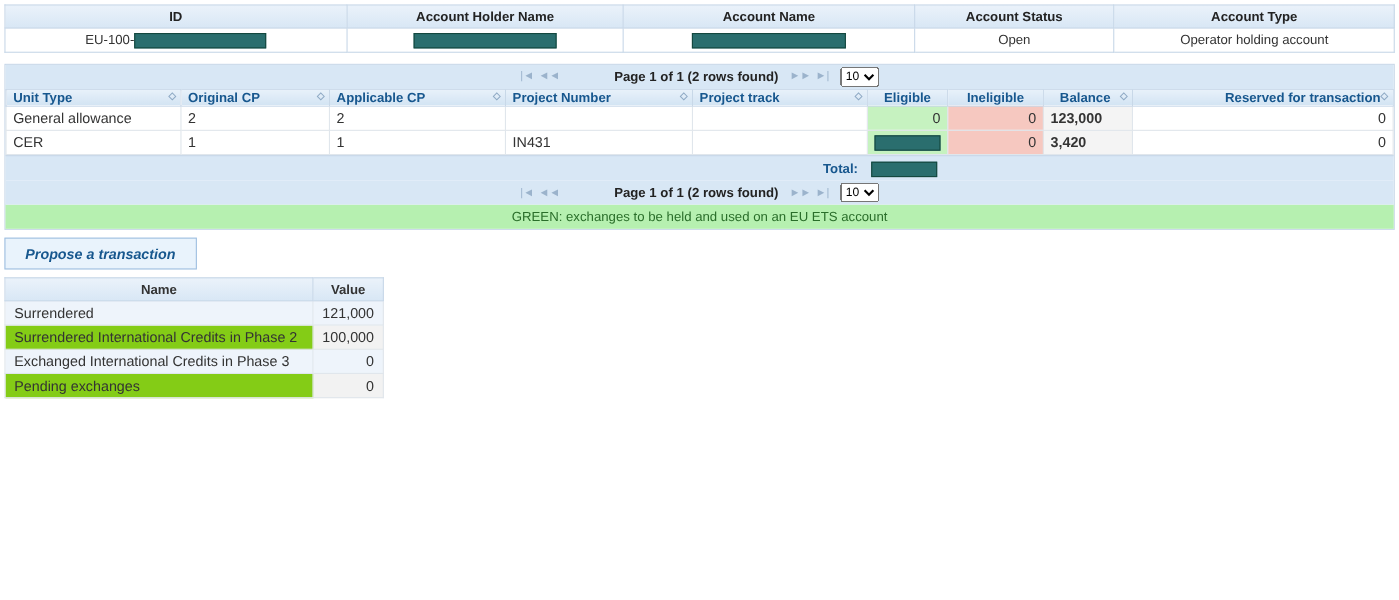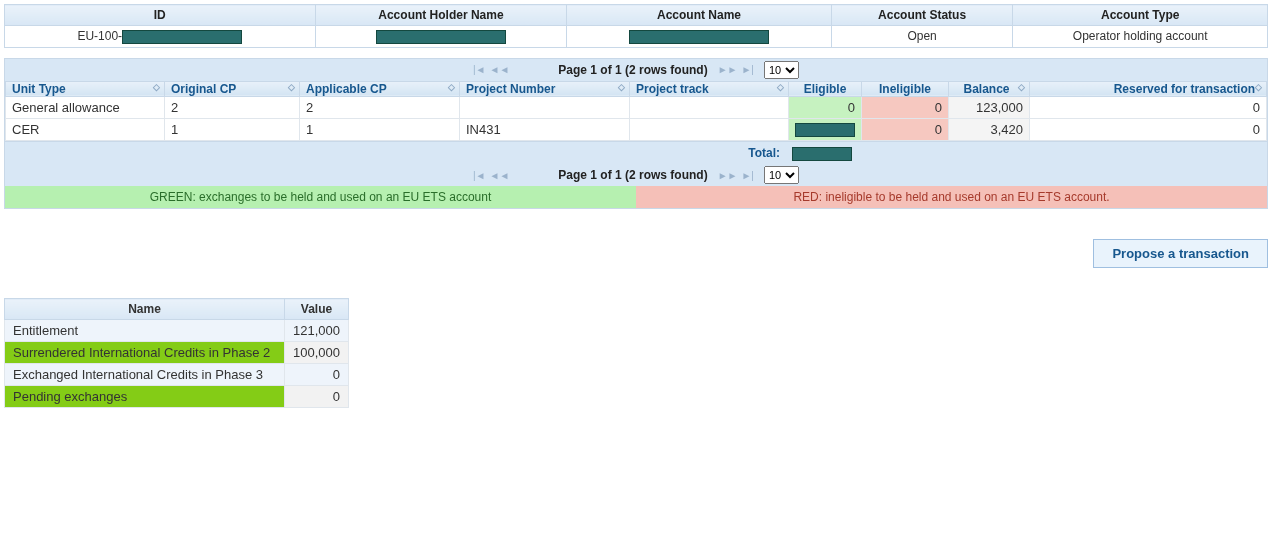--- a/index.html
+++ b/index.html
@@ -87,21 +87,21 @@
   }
   table.holdings td {
     border:1px solid #e0e6ec;
     padding:3px 6px;
     background:#fff;
     font-size:13px;
   }
   .num { text-align:right; }
   .eligible-cell { background:#c6f2c0 !important; text-align:right; }
   .ineligible-cell { background:#f6c8c0 !important; text-align:right; }
-  .balance-cell { background:#f4f4f4 !important; text-align:right; }
+  .balance-cell { background:#f4f4f4 !important; text-align:left;font-weight:bold; }
 
   .total-row {
     background:#d8e7f5;
     display:grid;
     grid-template-columns: 783px 157px 81px 236px;
     align-items:center;
     border-top:1px solid #c8d8e8;
   }
   .total-row .lbl {
     text-align:right;
@@ -126,22 +126,23 @@
   .legend .r {
     flex:1;
     background:#f5c0b8;
     color:#a63a2c;
     text-align:center;
     padding:4px;
     font-size:12px;
   }
 
   .propose-wrap {
-    text-align:right;
-    margin:30px 0;
+    text-align:left;
+    margin:7px 0;
+    font-style:italic;
   }
   .propose-btn {
     display:inline-block;
     background:#e9f3fc;
     border:1px solid #9fbfe0;
     color:#17578e;
     font-weight:bold;
     padding:6px 18px;
     font-size:13px;
     cursor:pointer;
@@ -275,36 +276,35 @@
       <span>►►</span>
       <span>►|</span>
     </span>
     <select>
       <option>10</option>
     </select>
   </div>
 
   <div class="legend">
     <div class="g">GREEN: exchanges to be held and used on an EU ETS account</div>
-    <div class="r">RED: ineligible to be held and used on an EU ETS account.</div>
   </div>
 </div>
 
 <div class="propose-wrap">
   <span class="propose-btn">Propose a transaction</span>
 </div>
 
 <table class="entitle">
   <tbody>
       <tr>
     <th style="width:280px">Name</th>
     <th>Value</th>
   </tr>
   <tr class="alt">
-    <td>Entitlement</td>
+    <td>Surrendered</td>
     <td class="v">121,000</td>
   </tr>
   <tr>
     <td>Surrendered International Credits in Phase 2</td>
     <td class="v">100,000</td>
   </tr>
   <tr class="alt">
     <td>Exchanged International Credits in Phase 3</td>
     <td class="v">0</td>
   </tr>

